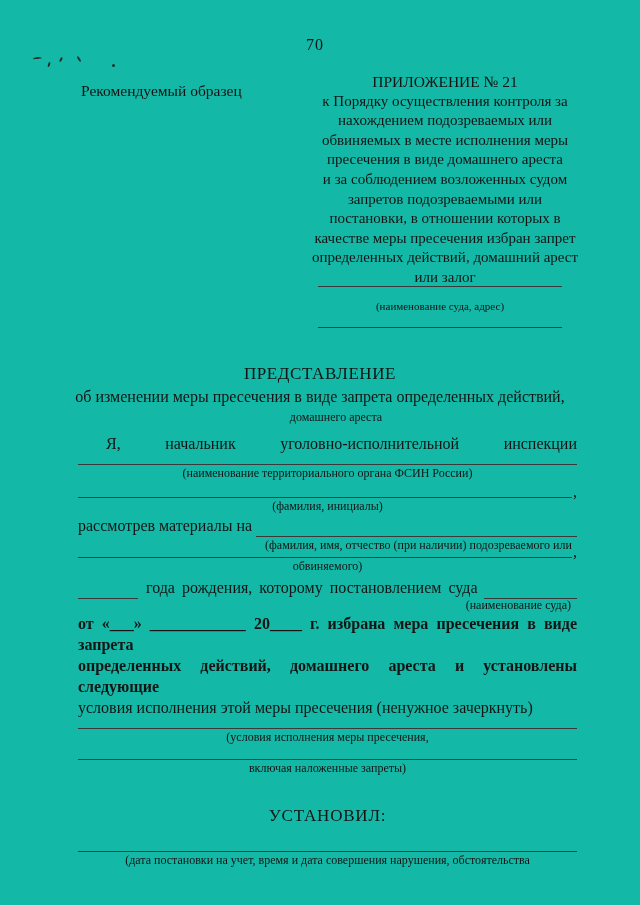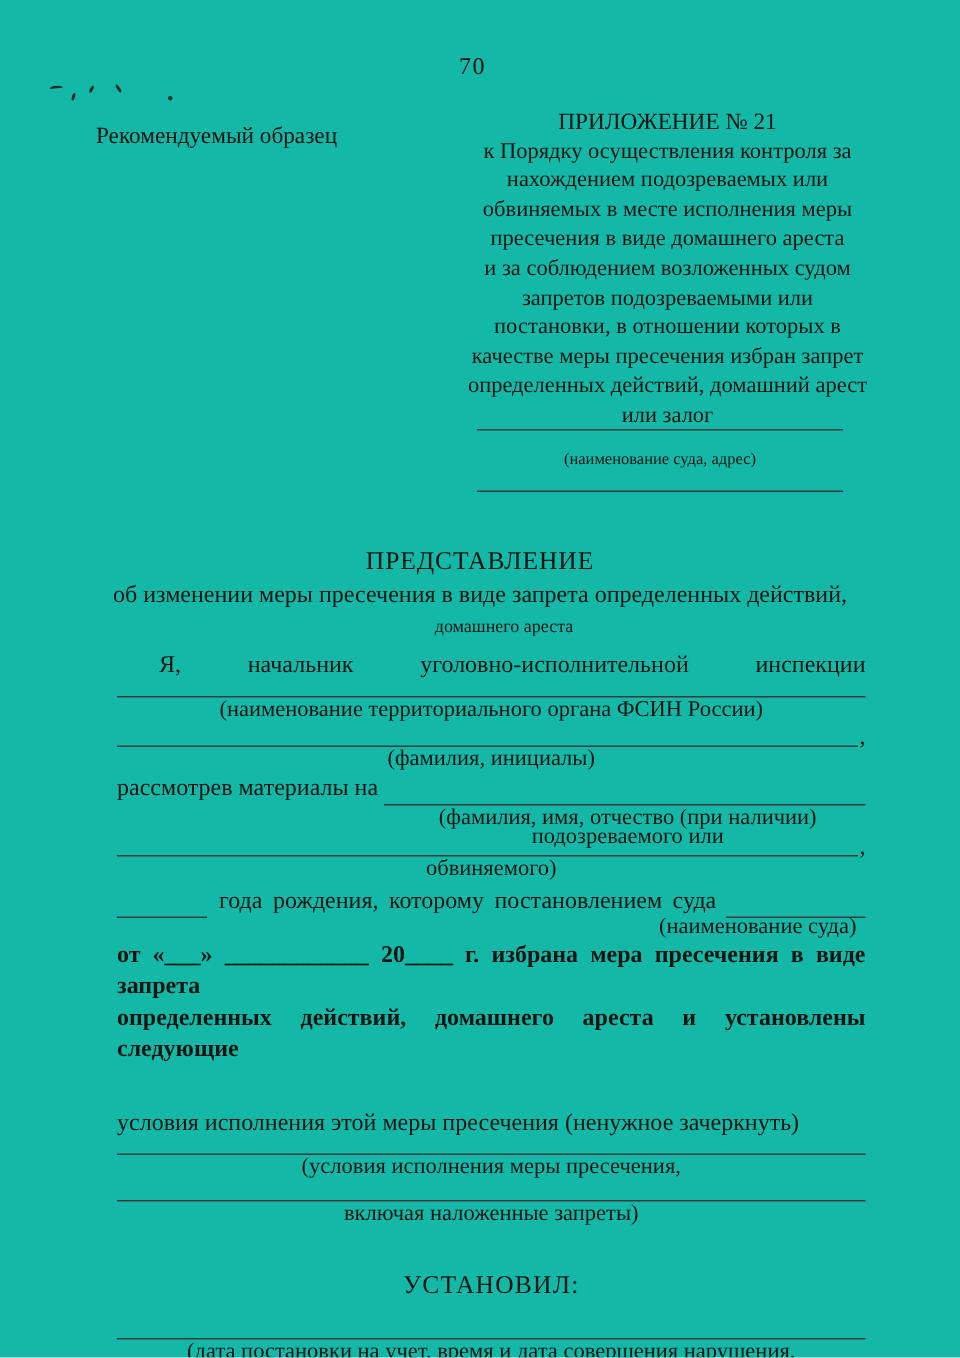--- a/index.html
+++ b/index.html
@@ -13,21 +13,21 @@
 
   
   .artifacts { position:absolute; top:54px; left:33px; width:90px; height:18px; }
   .artifacts i { position:absolute; display:block; background:#2b2b2b; }
   .a1 { width:9px; height:4px; background:transparent !important; border-top:2px solid #2b2b2b; border-radius:60% 60% 0 0; top:3px; left:0; transform:rotate(-6deg); }
   .a2 { width:2px; height:5px; top:8px; left:15px; transform:rotate(18deg); border-radius:40%; }
   .a3 { width:2px; height:5px; top:3px; left:27px; transform:rotate(28deg); border-radius:40%; }
   .a4 { width:2px; height:6px; top:2px; left:45px; transform:rotate(-32deg); border-radius:40%; }
   .a5 { width:3px; height:3px; top:10px; left:79px; border-radius:50%; }
 
-  .recommended { position:absolute; top:82px; left:64px; font-size:15.5px; }
+  .recommended { position:absolute; top:82px; left:81px; font-size:15.5px; }
 
   .appendix { position:absolute; top:72px; left:291px; width:308px; text-align:center; font-size:15px; line-height:19.6px; }
   .appendix .app-title { font-size:15.5px; }
 
   .court-block { position:absolute; top:276px; left:318px; width:244px; }
   .court-block .hr { border-bottom:1.3px solid #3a3a3a; height:11px; }
   .court-block .cap { font-size:11px; text-align:center; line-height:13px; margin-top:13px; }
   .court-block .hr2 { border-bottom:1.3px solid #3a3a3a; height:15px; }
 
   .doc-title { position:absolute; top:363px; left:0; width:640px; text-align:center; }
@@ -42,36 +42,36 @@
   .rule-row { display:flex; align-items:flex-end; }
   .rule-row .rule { flex:1; border-bottom:1.3px solid #3a3a3a; }
   .rule-row .comma { flex:0 0 auto; line-height:12px; padding-left:1px; }
 
   .r1 { height:11px; }
   .r2 { height:18px; }
   .r3 { height:6px; margin-top:0; }
   .rc { height:16px; }
   .rf { height:12px; margin-top:14px; }
 
-  .caption { font-size:15px; line-height:13px; text-align:center; margin-top:2px; }
+  .caption { font-size:12px; line-height:13px; text-align:center; margin-top:2px; }
   .caption.under-blank { padding-left:182px; }
   .caption.right { text-align:right; padding-right:6px; margin-top:0; }
 
   .reviewed-row { display:flex; align-items:flex-end; margin-top:2px; line-height:22px; }
   .reviewed-row .label { flex:0 0 auto; padding-right:4px; }
   .reviewed-row .rule { flex:1; border-bottom:1.3px solid #3a3a3a; height:17px; }
 
   .birth-row { display:flex; align-items:flex-end; margin-top:4px; line-height:22px; word-spacing:3px; }
   .birth-row .rule-s { flex:0 0 60px; border-bottom:1.3px solid #3a3a3a; height:17px; }
   .birth-row .txt { flex:0 0 auto; padding:0 6px 0 8px; }
   .birth-row .rule { flex:1; border-bottom:1.3px solid #3a3a3a; height:17px; }
 
   .para { margin-top:1px; }
   .para .jline { text-align:justify; text-align-last:justify; line-height:21px; word-spacing:1px;font-weight:bold; }
-  .para .lline { text-align:left; line-height:21px;margin-top:28px; }
+  .para .lline { text-align:left; line-height:21px; }
 
   .resolved { text-align:center; font-size:17px; letter-spacing:0.8px; margin-top:30px; line-height:21px; }
 </style>
 </head>
 <body>
 
 <div class="sheet">
 
   <div class="page-num">70</div>
 

